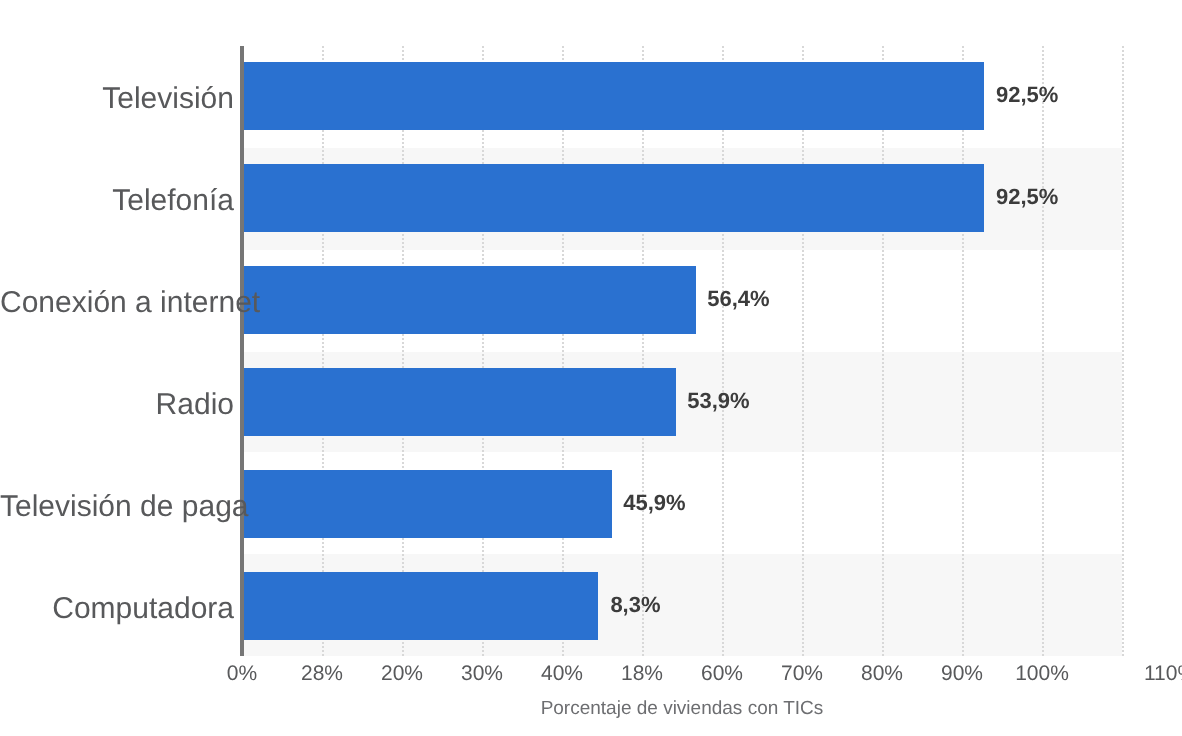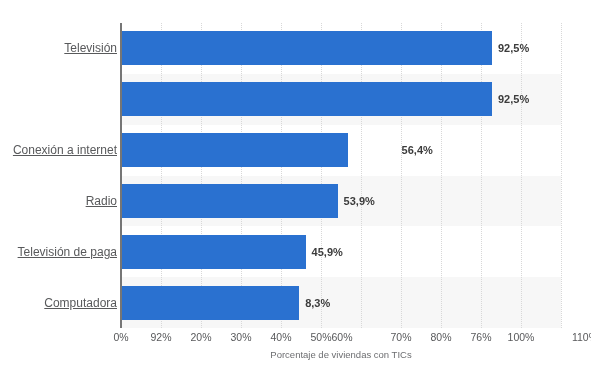--- a/index.html
+++ b/index.html
@@ -86,24 +86,23 @@
     color: #3c3c3c;
     white-space: nowrap;
   }
 
   
   .cat-label {
     position: absolute;
     right: 0;
     width: 117px;
     text-align: right;
-    font-size: 12px;
+    font-size: 15px;
     color: #58595b;
     white-space: nowrap;
-    text-decoration: underline;
   }
   #cat-labels {
     position: absolute;
     left: 0;
     top: 23px;
     width: 117px;
     height: 305px;
   }
 
   
@@ -163,50 +162,51 @@
         <div class="gridline" style="left: 360px;"></div>
         <div class="gridline" style="left: 400px;"></div>
         <div class="gridline" style="left: 440px;"></div>
       </div>
     <div id="bars">
         <div class="bar" title="Televisión: 92,5%" style="left: 1px; top: 8.41667px; width: 370px; background: rgb(42, 113, 208);"></div>
         <div class="value-label" style="left: 377px; top: 8.41667px;">92,5%</div>
         <div class="bar" title="Telefonía: 92,5%" style="left: 1px; top: 59.25px; width: 370px; background: rgb(42, 113, 208);"></div>
         <div class="value-label" style="left: 377px; top: 59.25px;">92,5%</div>
         <div class="bar" title="Conexión a internet: 56,4%" style="left: 1px; top: 110.083px; width: 225.6px; background: rgb(42, 113, 208);"></div>
-        <div class="value-label" style="left: 232.6px; top: 110.083px; margin-left: 48px;">56,4%</div>
+        <div class="value-label" style="left: 232.6px; top: 110.083px;">56,4%</div>
         <div class="bar" title="Radio: 53,9%" style="left: 1px; top: 160.917px; width: 215.6px; background: rgb(42, 113, 208);"></div>
         <div class="value-label" style="left: 222.6px; top: 160.917px;">53,9%</div>
         <div class="bar" title="Televisión de paga: 45,9%" style="left: 1px; top: 211.75px; width: 183.6px; background: rgb(42, 113, 208);"></div>
         <div class="value-label" style="left: 190.6px; top: 211.75px;">45,9%</div>
         <div class="bar" title="Computadora: 44,3%" style="left: 1px; top: 262.583px; width: 177.2px; background: rgb(42, 113, 208);"></div>
         <div class="value-label" style="left: 184.2px; top: 262.583px;">8,3%</div>
       </div>
   </div>
 
   <div id="y-axis-line"></div>
 
   <div id="cat-labels">
       <div class="cat-label" style="top: 18.4167px;">Televisión</div>
+      <div class="cat-label" style="top: 69.25px;">Telefonía</div>
       <div class="cat-label" style="top: 170.917px;">Radio</div>
       <div class="cat-label" style="top: 120.083px;">Conexión a internet</div>
       <div class="cat-label" style="top: 221.75px;">Televisión de paga</div>
       <div class="cat-label" style="top: 272.583px;">Computadora</div>
     </div>
 
   <div id="x-tick-labels">
       <div class="tick-label" style="left: 121px;">0%</div>
-      <div class="tick-label" style="left: 161px;">92%</div>
+      <div class="tick-label" style="left: 161px;">28%</div>
       <div class="tick-label" style="left: 201px;">20%</div>
       <div class="tick-label" style="left: 241px;">30%</div>
       <div class="tick-label" style="left: 281px;">40%</div>
-      <div class="tick-label" style="left: 321px;">50%</div>
-      <div class="tick-label" style="left: 342px;">60%</div>
+      <div class="tick-label" style="left: 321px;">18%</div>
+      <div class="tick-label" style="left: 361px;">60%</div>
       <div class="tick-label" style="left: 401px;">70%</div>
       <div class="tick-label" style="left: 441px;">80%</div>
-      <div class="tick-label" style="left: 481px;">76%</div>
+      <div class="tick-label" style="left: 481px;">90%</div>
       <div class="tick-label" style="left: 521px; text-align: right;">100%</div>
       <div class="tick-label" style="left: 561px; margin-left: 24px;">110%</div>
     </div>
 
   <div id="x-axis-title">Porcentaje de viviendas con TICs</div>
 
 </div>
 
 </body></html>

